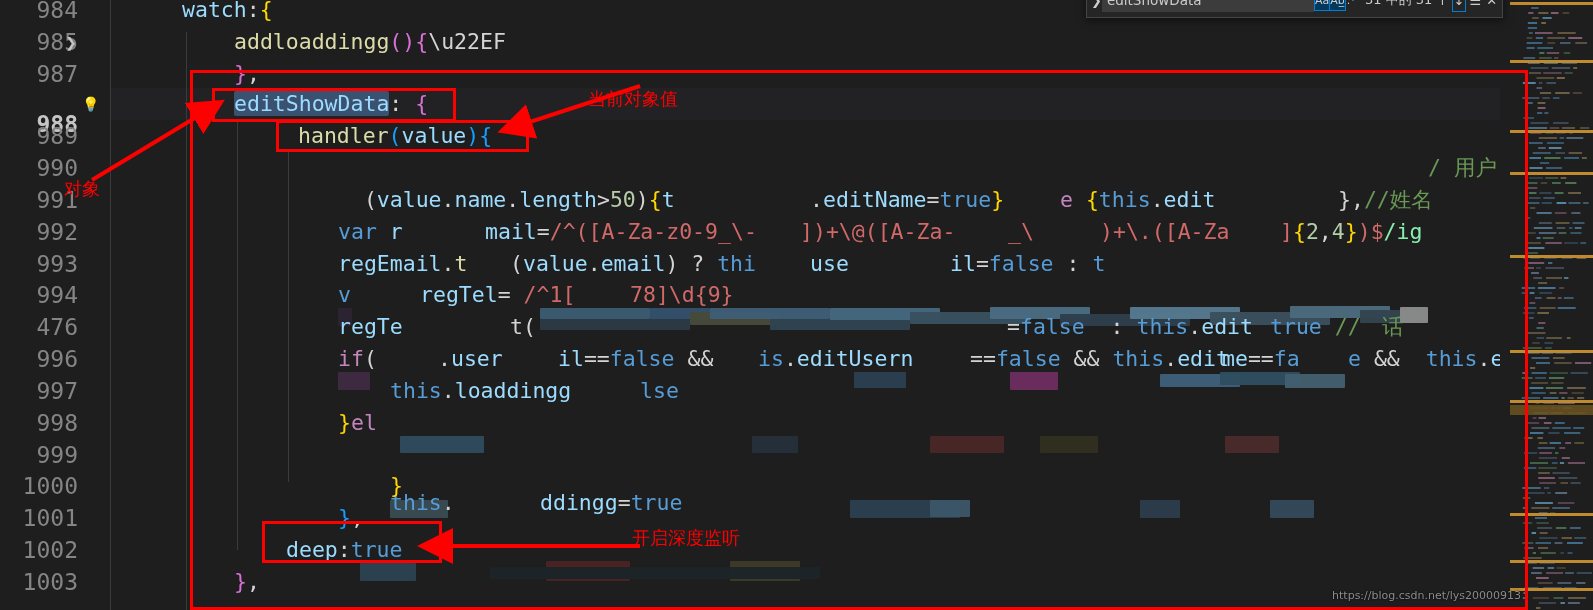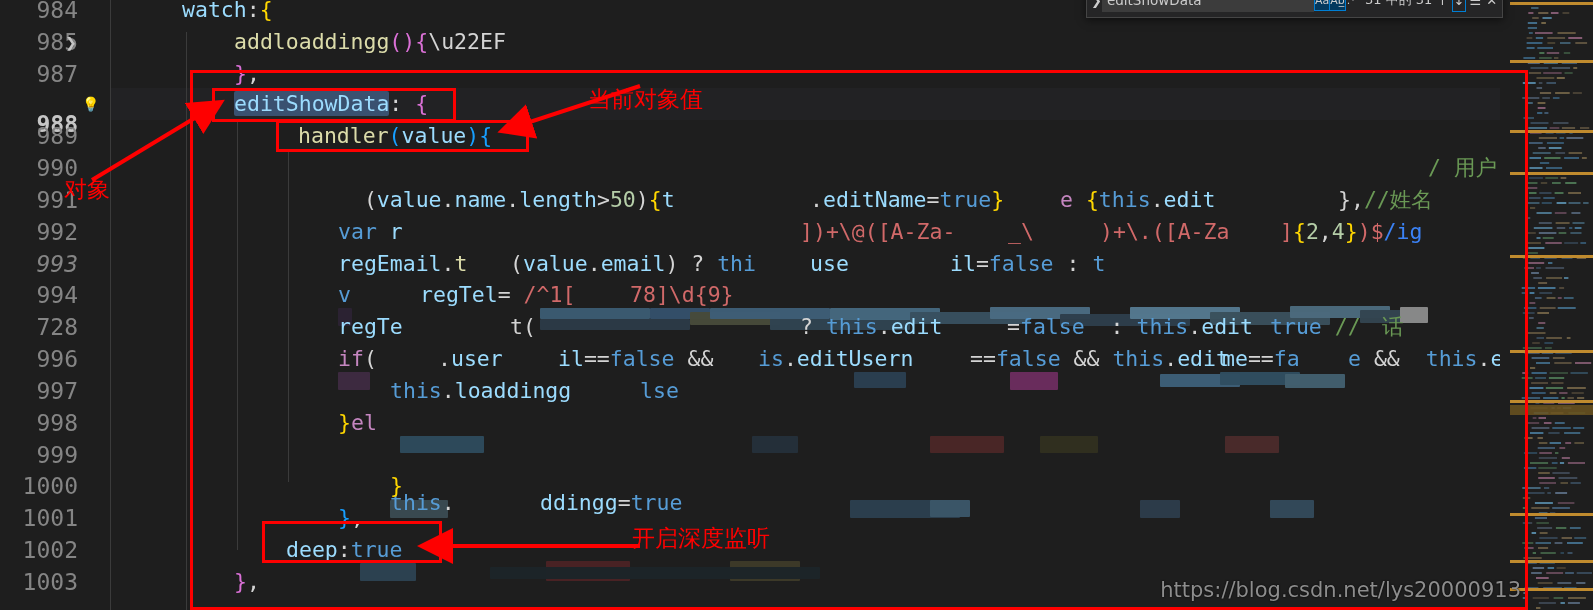--- a/index.html
+++ b/index.html
@@ -30,34 +30,34 @@
   
   .kw{color:#569cd6;}        
   .kw2{color:#c586c0;}       
   .prop{color:#9cdcfe;}      
   .fn{color:#dcdcaa;}        
   .punct{color:#d4d4d4;}
   .br1{color:#ffd700;}
   .br2{color:#da70d6;}
   .br3{color:#179fff;}
   .num{color:#b5cea8;}
-  .str{color:#3b82f6;}
+  .str{color:#86efac;}
   .rx{color:#d16969;}
   .cmt{color:#6a9955;}
   .white{color:#d4d4d4;}
   .sel{background:#3a5170;border-radius:2px;}
 
   
   .mos{position:absolute;border-radius:1px;opacity:.97;}
 
   
   .ann{position:absolute;z-index:9;}
   .rect{position:absolute;border:3px solid #fe0000;box-sizing:border-box;z-index:9;}
   .annotxt{position:absolute;color:#fe0000;font-family:"DejaVu Sans","Liberation Sans",sans-serif;
-           font-size:23px;line-height:22px;z-index:10;white-space:nowrap;}
+           font-size:18px;line-height:22px;z-index:10;white-space:nowrap;}
 
   
   .findwidget{position:absolute;top:-18px;left:1086px;width:417px;height:36px;
               background:#252526;border:1px solid #454545;box-shadow:0 2px 8px rgba(0,0,0,.55);
               z-index:20;display:flex;align-items:center;padding:0 4px;box-sizing:border-box;}
   .fw-chev{color:#cccccc;font-size:13px;width:18px;text-align:center;
            font-family:"DejaVu Sans","Liberation Sans",sans-serif;}
   .fw-input{flex:0 0 212px;height:24px;background:#3c3c3c;border:1px solid #3c3c3c;
             display:flex;align-items:center;padding:0 4px;box-sizing:border-box;}
   .fw-input span{color:#cccccc;font-size:13.5px;
@@ -69,21 +69,21 @@
   .fw-count{color:#cccccc;font-size:13px;margin-left:8px;white-space:nowrap;
             font-family:"DejaVu Sans","Liberation Sans",sans-serif;}
   .fw-btn{width:22px;height:22px;margin-left:4px;display:flex;align-items:center;
           justify-content:center;color:#cccccc;font-size:13px;
           font-family:"DejaVu Sans","Liberation Sans",sans-serif;}
   .fw-btn.focus{outline:1px solid #007fd4;}
 
   
   .minimap{position:absolute;right:0;top:0;width:93px;height:610px;background:#1e1e1e;z-index:3;}
 
-  .watermark{position:absolute;right:72px;bottom:8px;color:#8d8d8d;font-size:21px;
+  .watermark{position:absolute;right:72px;bottom:8px;color:#8d8d8d;font-size:11px;
              font-family:"DejaVu Sans","Liberation Sans",sans-serif;z-index:12;
              text-shadow:0 0 2px #000;}
 </style>
 </head>
 <body>
 
 <div id="editor">
 
   <div class="row rowhl" style="top:88px;left:0;right:93px;"></div>
 
@@ -91,23 +91,23 @@
     <div class="ln" style="top:-6px;">984</div>
     <div class="ln" style="top:26px;">985</div>
     <div class="fold" style="top:26px;">❯</div>
     <div class="ln" style="top:58px;">987</div>
     <div class="ln active" style="top:88px;margin-top:20px;">988</div>
     <div class="bulb" style="top:88px;">💡</div>
     <div class="ln" style="top:120px;">989</div>
     <div class="ln" style="top:152px;">990</div>
     <div class="ln" style="top:184px;">991</div>
     <div class="ln" style="top:216px;">992</div>
-    <div class="ln" style="top:248px;font-style:italic;">993</div>
+    <div class="ln" style="top:248px;">993</div>
     <div class="ln" style="top:279px;">994</div>
-    <div class="ln" style="top:311px;">728</div>
+    <div class="ln" style="top:311px;">476</div>
     <div class="ln" style="top:343px;">996</div>
     <div class="ln" style="top:375px;">997</div>
     <div class="ln" style="top:407px;">998</div>
     <div class="ln" style="top:439px;">999</div>
     <div class="ln" style="top:470px;">1000</div>
     <div class="ln" style="top:502px;">1001</div>
     <div class="ln" style="top:534px;">1002</div>
     <div class="ln" style="top:566px;">1003</div>
   </div>
 
@@ -168,20 +168,21 @@
       <div class="mos" style="left:228px;top:188px;width:32px;height:18px;background:#3e2a41;"></div>
       <div class="mos" style="left:744px;top:188px;width:52px;height:16px;background:#2a3f51;"></div>
       <div class="mos" style="left:900px;top:188px;width:48px;height:18px;background:#6b2c5e;"></div>
       <div class="mos" style="left:1050px;top:190px;width:80px;height:13px;background:#3d5f78;"></div>
       <div class="mos" style="left:1110px;top:188px;width:80px;height:13px;background:#2f4d60;"></div>
       <div class="mos" style="left:1175px;top:190px;width:60px;height:14px;background:#425f6e;"></div>
     </div>
 
     <div class="row" style="top:216px;">
       <div class="code" style="left:228px;"><span class="kw">var</span><span class="white"> </span><span class="prop">r</span></div>
+      <div class="code" style="left:375px;"><span class="prop">mail</span><span class="punct">=</span><span class="rx">/^([A-Za-z0-9_\-</span></div>
       <div class="code" style="left:690px;"><span class="rx">])+\@([A-Za-</span></div>
       <div class="code" style="left:898px;"><span class="rx">_\</span></div>
       <div class="code" style="left:990px;"><span class="rx">)+\.([A-Za</span></div>
       <div class="code" style="left:1170px;"><span class="rx">]</span><span class="br1">{</span><span class="num">2</span><span class="punct">,</span><span class="num">4</span><span class="br1">}</span><span class="rx">)$</span><span class="str">/ig</span></div>
       <div class="mos" style="left:290px;top:220px;width:84px;height:17px;background:#2d4a5c;"></div>
       <div class="mos" style="left:642px;top:220px;width:46px;height:17px;background:#24303a;"></div>
       <div class="mos" style="left:820px;top:220px;width:74px;height:17px;background:#4a2626;"></div>
       <div class="mos" style="left:930px;top:220px;width:58px;height:17px;background:#31301f;"></div>
       <div class="mos" style="left:1115px;top:220px;width:54px;height:17px;background:#4a2a2a;"></div>
     </div>
@@ -204,21 +205,20 @@
       <div class="code" style="left:520px;"><span class="rx">78]\d{9}</span></div>
       <div class="mos" style="left:250px;top:284px;width:56px;height:18px;background:#2c4252;"></div>
       <div class="mos" style="left:436px;top:282px;width:84px;height:20px;background:#4a2224;"></div>
       <div class="mos" style="left:620px;top:282px;width:70px;height:20px;background:#3d3a28;"></div>
       <div class="mos" style="left:380px;top:288px;width:330px;height:12px;background:#1c2428;"></div>
     </div>
 
     <div class="row" style="top:311px;">
       <div class="code" style="left:228px;"><span class="prop">regTe</span></div>
       <div class="code" style="left:400px;"><span class="punct">t(</span></div>
-      <div class="code" style="left:690px;"><span class="punct">? </span><span class="kw">this</span><span class="punct">.</span><span class="prop">edit</span></div>
       <div class="code" style="left:897px;"><span class="punct">=</span><span class="kw">false</span><span class="punct">  : </span><span class="kw">this</span><span class="punct">.</span><span class="prop">edit</span></div>
       <div class="code" style="left:1160px;"><span class="kw">true</span><span class="white"> </span><span class="cmt">//</span></div>
       <div class="code" style="left:1272px;"><span class="cmt">话</span></div>
 
     </div>
 
     <div class="row" style="top:343px;">
       <div class="code" style="left:228px;"><span class="kw2">if</span><span class="punct">(</span></div>
       <div class="code" style="left:328px;"><span class="punct">.</span><span class="prop">user</span></div>
       <div class="code" style="left:448px;"><span class="prop">il</span><span class="punct">==</span><span class="kw">false</span><span class="punct"> &amp;&amp; </span></div>

